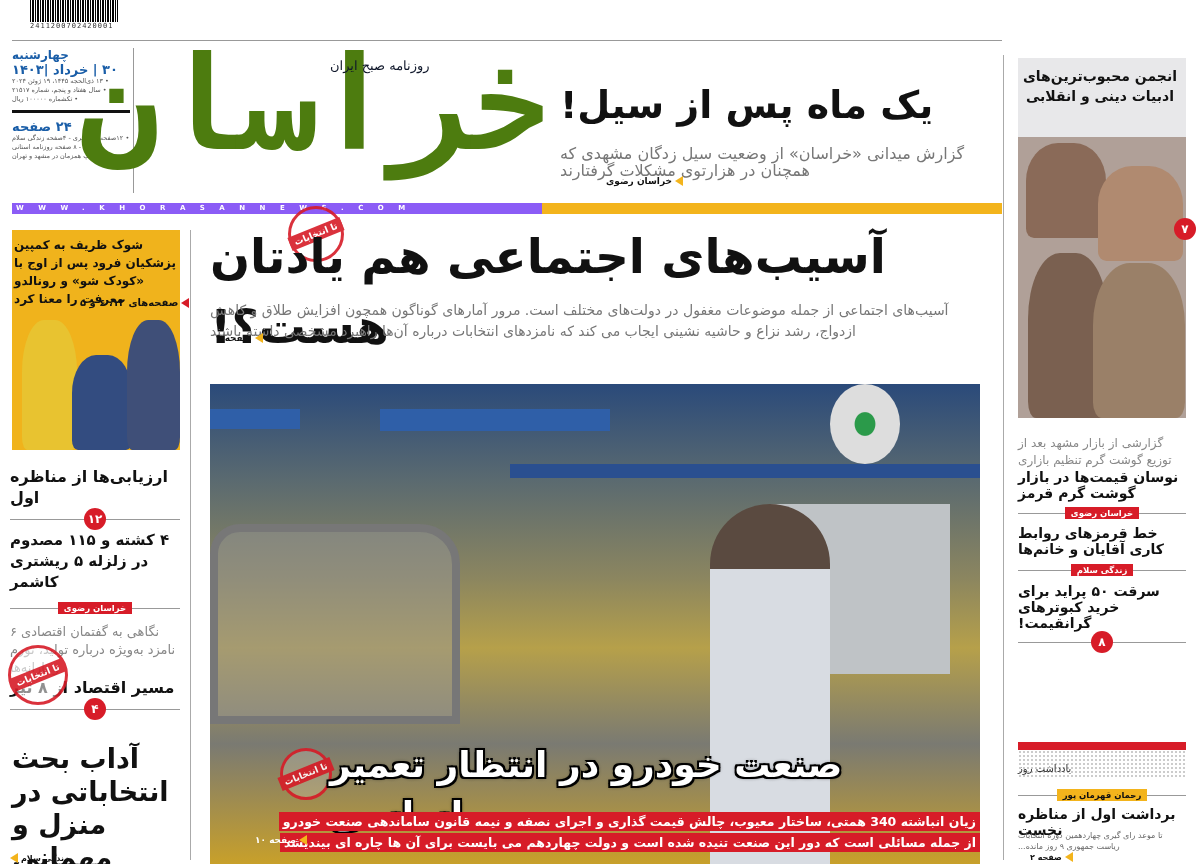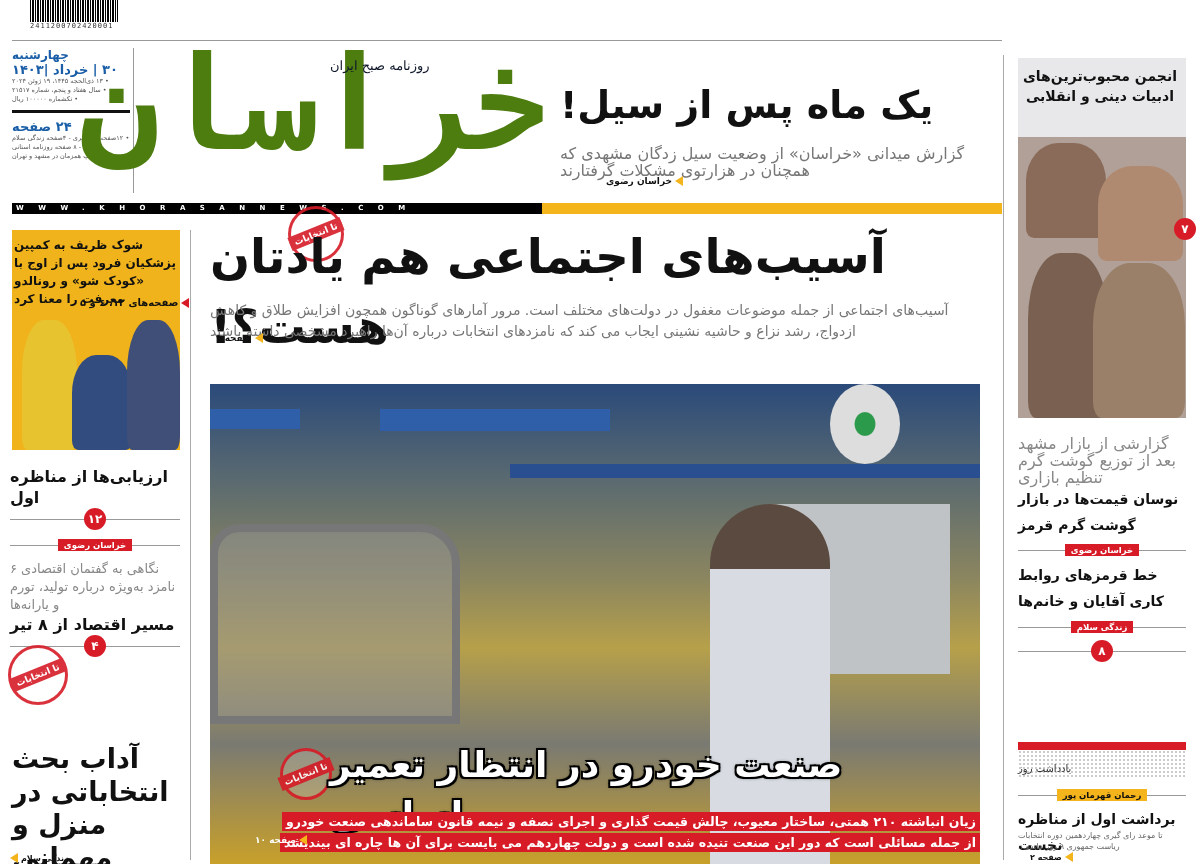--- a/index.html
+++ b/index.html
@@ -11,21 +11,21 @@
 .topline{left:12px;top:40px;width:990px;height:1px;background:#999}
 .date-box{left:12px;top:48px;width:118px}
 .date-day{font-size:12px;color:#1a5ea8;font-weight:bold}
 .date-main{font-size:13px;color:#1a5ea8;font-weight:bold}
 .small{font-size:6.5px;color:#555;line-height:9px}
 .blackrule{height:3px;background:#111;margin:6px 0}
 .pages{font-size:13px;color:#1a5ea8;font-weight:bold}
 .vsep{left:133px;top:48px;width:1px;height:145px;background:#999}
 .logo{left:145px;top:40px;width:405px;height:155px;color:#4d7c0f;font-family:Liberation Mono, monospace;font-size:130px;font-weight:bold;line-height:150px;text-align:left;direction:rtl;letter-spacing:-6px}
 .logo-sub{left:330px;top:58px;font-size:13px;color:#0f172a;font-family:"DejaVu Serif",serif}
-.urlbar{left:12px;top:203px;width:530px;height:11px;background:#000000;color:#fff;font-size:7px;font-weight:bold;letter-spacing:14.5px;padding-left:4px;line-height:11px;white-space:nowrap;overflow:hidden}
+.urlbar{left:12px;top:203px;width:530px;height:11px;background:#8b5cf6;color:#fff;font-size:7px;font-weight:bold;letter-spacing:14.5px;padding-left:4px;line-height:11px;white-space:nowrap;overflow:hidden}
 .yellowbar{left:542px;top:203px;width:460px;height:11px;background:#f3b41c}
 .h1{left:560px;top:82px;width:440px;font-size:38px;font-weight:bold;line-height:46px}
 .sub1{left:560px;top:145px;width:430px;font-size:16px;color:#777;line-height:17px}
 .tag{display:inline-flex;align-items:center;gap:3px;font-size:9px;font-weight:bold;color:#111}
 .chev{width:0;height:0;border-top:5px solid transparent;border-bottom:5px solid transparent;border-left:8px solid #f3b41c;display:inline-block;transform:scaleX(-1)}
 .tag1{left:606px;top:176px}
 .h2{left:210px;top:222px;width:780px;font-size:47px;font-weight:900;line-height:70px}
 .sub2{left:210px;top:300px;width:780px;font-size:14px;color:#777;line-height:21px}
 .page9{left:216px;top:333px}
 .stamp{border:3px solid #d71c28;border-radius:50%;display:flex;align-items:center;justify-content:center;opacity:.9}
@@ -42,22 +42,22 @@
 .redline{background:#d71c28;color:#fff;font-size:12.5px;font-weight:bold;padding:0 4px;line-height:19px;display:inline-block;white-space:nowrap}
 .red1{right:220px;top:812px}
 .red2{right:220px;top:833px}
 .page10{left:255px;top:835px;color:#fff}
 .rsep{left:1003px;top:55px;width:1px;height:805px;background:#aaa}
 .rbox{left:1018px;top:58px;width:168px;height:360px;background:linear-gradient(180deg,#e8e8ea 0 22%,#b0a098 22% 100%)}
 .rtitle{left:1020px;top:66px;width:160px;font-size:14px;font-weight:bold;line-height:20px;text-align:center}
 .face{position:absolute;border-radius:40% 40% 10% 10%}
 .badge{width:22px;height:22px;border-radius:50%;background:#d71c28;color:#fff;font-size:12px;font-weight:bold;display:flex;align-items:center;justify-content:center}
 .badge7{left:1174px;top:218px}
-.rsub{width:168px;font-size:16px;color:#888;line-height:17px}
-.rhead{width:168px;font-size:14px;font-weight:bold;line-height:26px}
+.rsub{width:168px;font-size:12px;color:#888;line-height:17px}
+.rhead{width:168px;font-size:14px;font-weight:bold;line-height:16px}
 .sechead{width:168px;height:14px;display:flex;align-items:center;justify-content:center;position:relative}
 .sechead::before{content:"";position:absolute;left:0;right:0;top:7px;height:1px;background:#999}
 .sechead span{position:relative;background:#d71c28;color:#fff;font-size:8.5px;font-weight:bold;padding:1px 6px}
 .numline{height:22px;display:flex;align-items:center;justify-content:center;position:relative}
 .numline::before{content:"";position:absolute;left:0;right:0;top:11px;height:1px;background:#999}
 .numline .badge{position:relative}
 .notebar{left:1018px;top:742px;width:168px;height:8px;background:#d71c28}
 .notedots{left:1018px;top:750px;width:168px;height:28px;background-image:radial-gradient(#ccc 1px,transparent 1px);background-size:4px 4px}
 .notetxt{left:1018px;top:763px;width:168px;font-size:10px;text-align:left;color:#333}
 .author{left:1018px;top:788px;width:168px}
@@ -118,21 +118,21 @@
   <div class="beam" style="left:300px;top:80px;width:470px;height:14px;background:#2a4f90"></div>
   <div class="car"></div>
   <div class="cabinet"></div>
   <div class="fan"></div>
   <div class="worker"></div>
 </div>
 <div class="abs stamp stamp3">
     <span>تا انتخابات</span>
   </div>
 <div class="abs h3 rtl">صنعت خودرو در انتظار تعمیر اساسی</div>
-<div class="abs redline red1 rtl">زیان انباشته ۲۱۰ همتی، ساختار معیوب، چالش قیمت گذاری و اجرای نصفه و نیمه قانون ساماندهی صنعت خودرو</div>
+<div class="abs redline red1 rtl">زیان انباشته 340 همتی، ساختار معیوب، چالش قیمت گذاری و اجرای نصفه و نیمه قانون ساماندهی صنعت خودرو</div>
 <div class="abs redline red2 rtl">از جمله مسائلی است که دور این صنعت تنیده شده است و دولت چهاردهم می بایست برای آن ها چاره ای بیندیشد</div>
 <div class="abs tag page10">
   <span style="color:#fff">صفحه ۱۰</span>
   <span class="chev"></span>
 </div>
 
 <div class="abs rsep"></div>
 <div class="abs rbox">
   <div class="face" style="left:8px;top:85px;width:80px;height:95px;background:#8a6a58"></div>
   <div class="face" style="left:80px;top:108px;width:85px;height:95px;background:#b08a70"></div>
@@ -145,20 +145,21 @@
 <div class="abs rtl" style="left:1018px;top:435px">
   <div class="rsub">گزارشی از بازار مشهد بعد از توزیع گوشت گرم تنظیم بازاری</div>
   <div class="rhead">نوسان قیمت‌ها در بازار گوشت گرم قرمز</div>
   <div class="sechead" style="margin:5px 0">
       <span>خراسان رضوی</span>
     </div>
   <div class="rhead">خط قرمزهای روابط کاری آقایان و خانم‌ها</div>
   <div class="sechead" style="margin:6px 0">
       <span>زندگی سلام</span>
     </div>
+  <div class="rhead">سرقت ۵۰ پراید برای خرید کبوترهای گرانقیمت!</div>
   <div class="numline">
       <span class="badge">۸</span>
     </div>
 </div>
 <div class="abs notebar"></div>
 <div class="abs notedots"></div>
 <div class="abs notetxt">یادداشت روز</div>
 <div class="abs sechead author">
     <span>رحمان قهرمان پور</span>
   </div>
@@ -179,20 +180,21 @@
 <div class="abs tag" style="left:80px;top:297px;font-size:10px">
   <span>صفحه‌های ۱۲، ۶ و ۵</span>
   <span class="chev" style="border-left-color:#d71c28"></span>
 </div>
 
 <div class="abs rtl" style="left:10px;top:462px">
   <div class="lhead" style="margin-top:4px">ارزیابی‌ها از مناظره اول</div>
   <div class="numline" style="width:170px">
       <span class="badge">۱۲</span>
     </div>
+  <div class="lhead" style="font-size:15px">۴ کشته و ۱۱۵ مصدوم در زلزله ۵ ریشتری کاشمر</div>
   <div class="sechead" style="width:170px;margin:8px 0">
       <span>خراسان رضوی</span>
     </div>
   <div class="lsub">نگاهی به گفتمان اقتصادی ۶ نامزد به‌ویژه درباره تولید، تورم و یارانه‌ها</div>
   <div class="lhead">مسیر اقتصاد از ۸ تیر</div>
   <div class="numline" style="width:170px">
       <span class="badge">۴</span>
     </div>
 </div>
 <div class="abs stamp" style="left:8px;top:645px;width:60px;height:60px;background:rgba(255,255,255,.6)">

